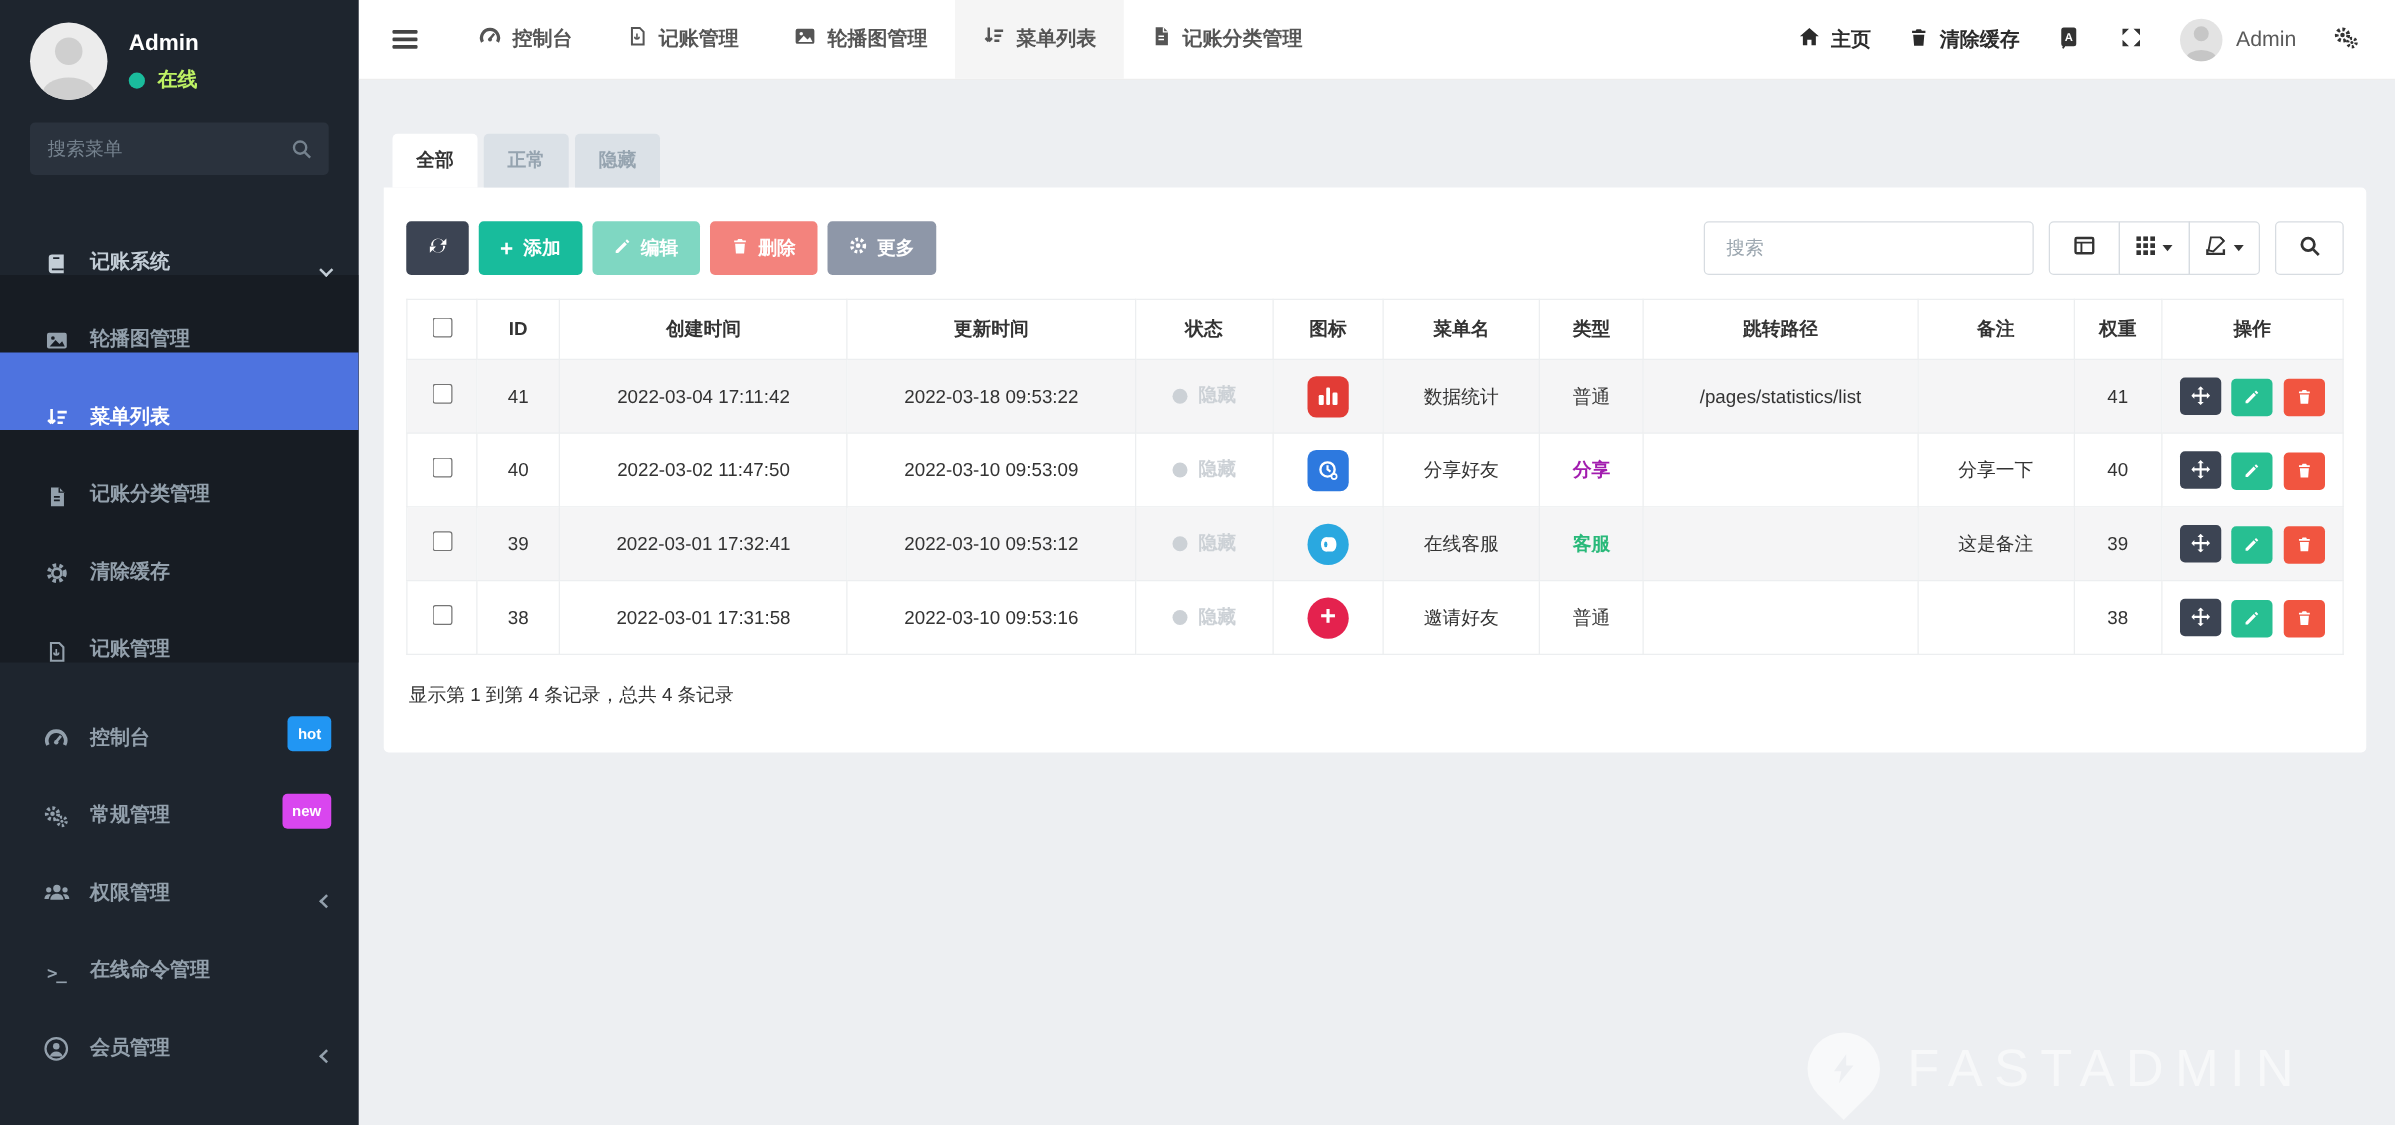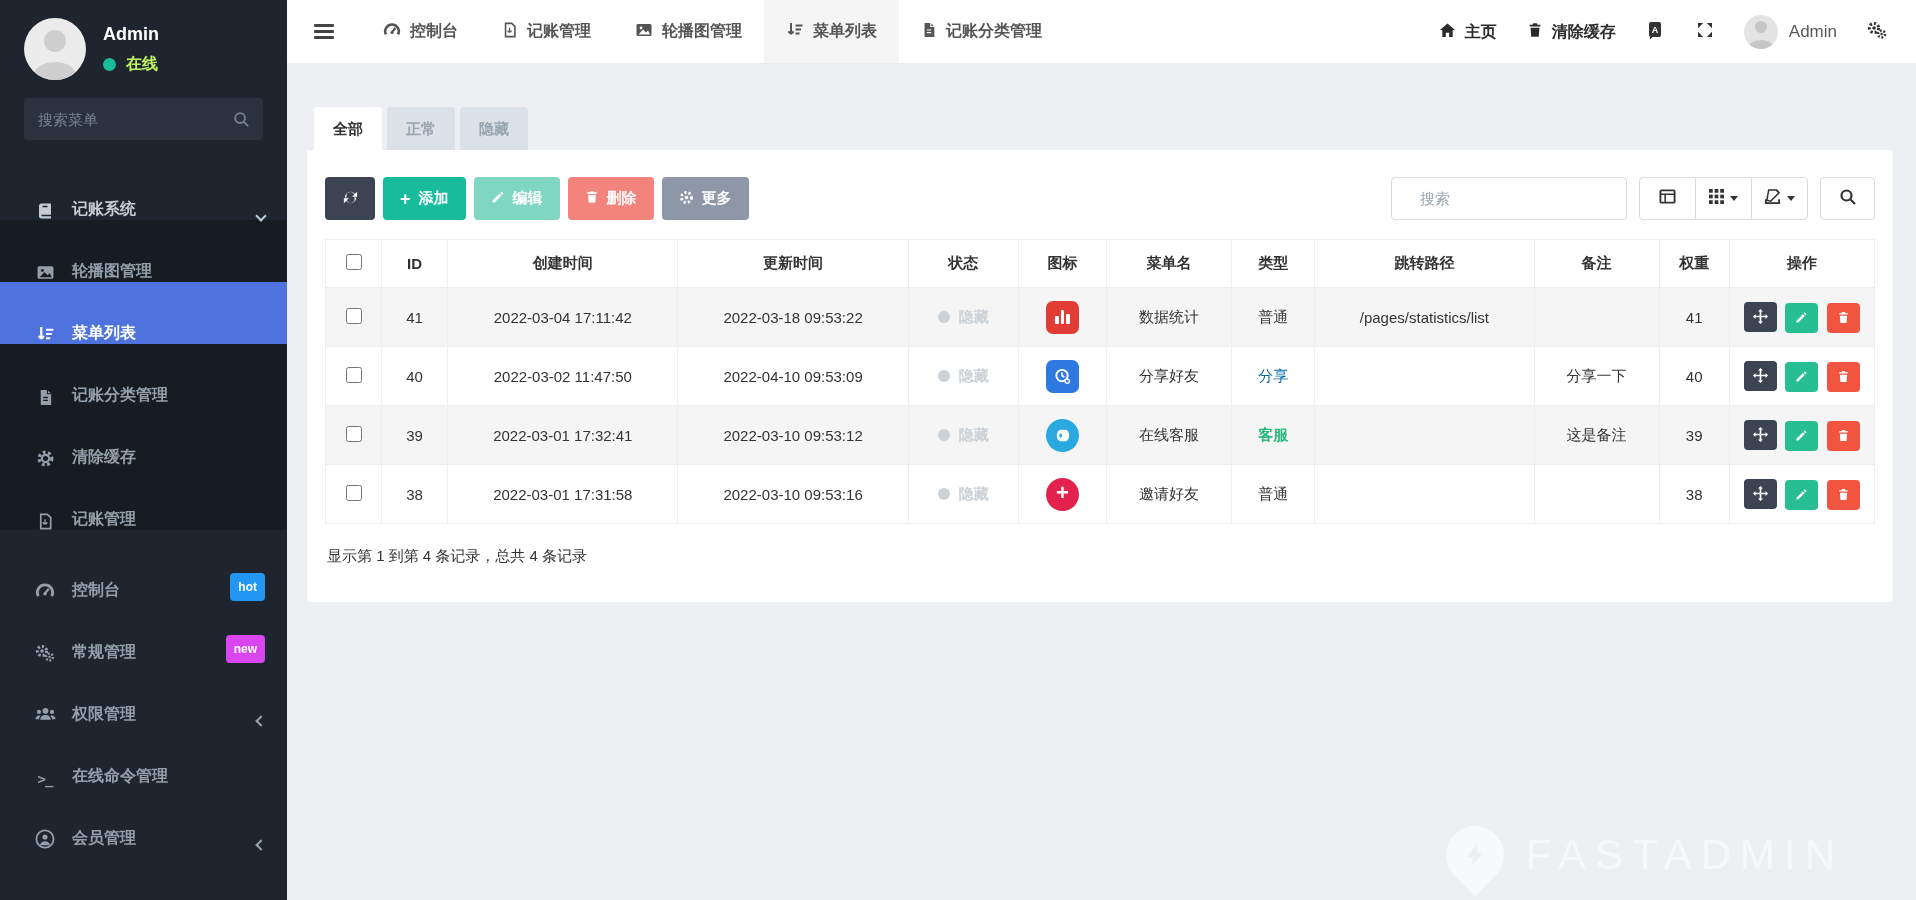--- a/index.html
+++ b/index.html
@@ -63,21 +63,21 @@
   .panel{background:#fff;border-radius:0 4px 4px 4px;padding:27px 18px 20px;min-height:452px}
 
   .toolbar{display:flex;align-items:center;margin-bottom:19px}
   .btn{height:43px;border:none;border-radius:4px;color:#fff;font-size:15px;font-weight:bold;display:inline-flex;align-items:center;justify-content:center;gap:8px;padding:0 17px;margin-right:8px;cursor:pointer;font-family:inherit}
   .btn-refresh{background:#3c4453;width:50px;padding:0}
   .btn-add{background:#18bc9c}
   .btn-edit{background:#7fd7c2}
   .btn-del{background:#f3837d}
   .btn-more{background:#8e97a8}
   .toolbar-right{margin-left:auto;display:flex;align-items:center}
-  .search-input{width:236px;height:43px;border:1px solid #d7dce1;border-radius:4px;padding:0 28px;font-size:15px;color:#333;font-family:inherit;outline:none}
+  .search-input{width:264px;height:43px;border:1px solid #d7dce1;border-radius:4px;padding:0 17px;font-size:15px;color:#333;font-family:inherit;outline:none}
   .search-input::placeholder{color:#9aa5ae}
   .btn-group{display:flex;margin-left:12px}
   .gbtn{width:57px;height:43px;background:#fff;border:1px solid #d7dce1;display:flex;align-items:center;justify-content:center;gap:6px;color:#333;cursor:pointer;margin-left:-1px}
   .gbtn:first-child{border-radius:4px 0 0 4px;margin-left:0}
   .gbtn:last-child{border-radius:0 4px 4px 0}
   .caret{width:0;height:0;border-left:4px solid transparent;border-right:4px solid transparent;border-top:5px solid #333}
   .btn-search{width:55px;height:43px;margin-left:12px;background:#fff;border:1px solid #d7dce1;border-radius:4px;display:flex;align-items:center;justify-content:center;cursor:pointer;color:#333}
 
   table{width:100%;border-collapse:collapse;table-layout:fixed}
   th,td{border:1px solid #eceef0;text-align:center;font-size:15px;color:#333;overflow:hidden;white-space:nowrap}
@@ -86,21 +86,21 @@
   tbody tr.stripe{background:#f5f5f6}
   input[type=checkbox]{width:16px;height:16px;cursor:pointer}
   .status{display:inline-flex;align-items:center;gap:9px;color:#ccd1d6;font-weight:bold}
   .sdot{width:12px;height:12px;border-radius:50%;background:#ccd1d6}
   .ibox{width:33px;height:33px;display:inline-flex;align-items:center;justify-content:center;border-radius:7px;color:#fff;vertical-align:middle}
   .ibox.circle{border-radius:50%}
   .bars{display:flex;align-items:flex-end;gap:2px}
   .bars i{width:3.5px;background:#fff;display:block;border-radius:1px}
   .plus-glyph{font-size:22px;font-weight:bold;line-height:1;margin-top:-2px}
   .type-normal{color:#3a3a3a}
-  .type-share{color:#0369a1;font-weight:normal}
+  .type-share{color:#a21caf;font-weight:bold}
   .type-service{color:#29b97a;font-weight:bold}
   .abtn{width:33px;height:30px;border:none;border-radius:4px;display:inline-flex;align-items:center;justify-content:center;margin:0 2px;cursor:pointer;color:#fff}
   .abtn-move{background:#3c4453}
   .abtn-edit{background:#27bf92}
   .abtn-del{background:#f15540}
   .table-summary{margin-top:23px;font-size:15px;color:#333;text-align:left;padding-left:2px}
 
   
   .watermark{position:absolute;right:72px;bottom:16px;display:flex;align-items:center;gap:22px;pointer-events:none}
   .wm-pin{width:58px;height:58px;background:rgba(255,255,255,.6);border-radius:50% 50% 0 50%;transform:rotate(45deg);display:flex;align-items:center;justify-content:center}
@@ -503,21 +503,21 @@
                       <path fill="#fff" d="M7 1.5h4l.8 1.5H15v2H3v-2h3.2zM4 6.5h10l-.8 10H4.8z"></path>
                     </svg>
                   </button>
               </td>
             </tr>
 
             <tr>
               <td><input type="checkbox" style=""></td>
               <td>40</td>
               <td>2022-03-02 11:47:50</td>
-              <td>2022-04-10 09:53:09</td>
+              <td>2022-03-10 09:53:09</td>
               <td><span class="status">
                     <span class="sdot"></span>
                     <span>隐藏</span>
                   </span></td>
               <td><span class="ibox" style="background:#2d79df">
                     <svg width="19" height="19" viewBox="0 0 20 20">
                       <circle cx="9.5" cy="9" r="6" fill="none" stroke="#fff" stroke-width="2"></circle>
                       <path d="M9.5 5.5V9l2.5 1.8" stroke="#fff" stroke-width="1.8" fill="none"></path>
                       <circle cx="15" cy="15" r="2.2" fill="#2d79df" stroke="#fff" stroke-width="1.4"></circle>
                     </svg>

